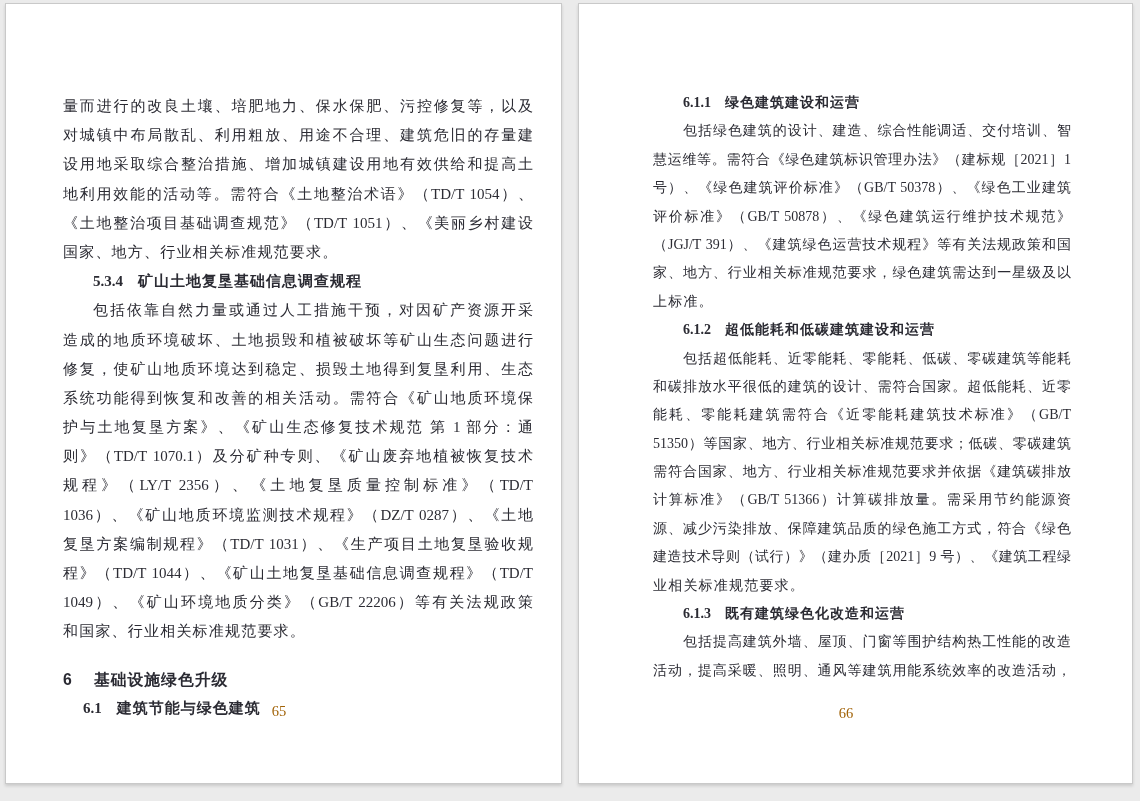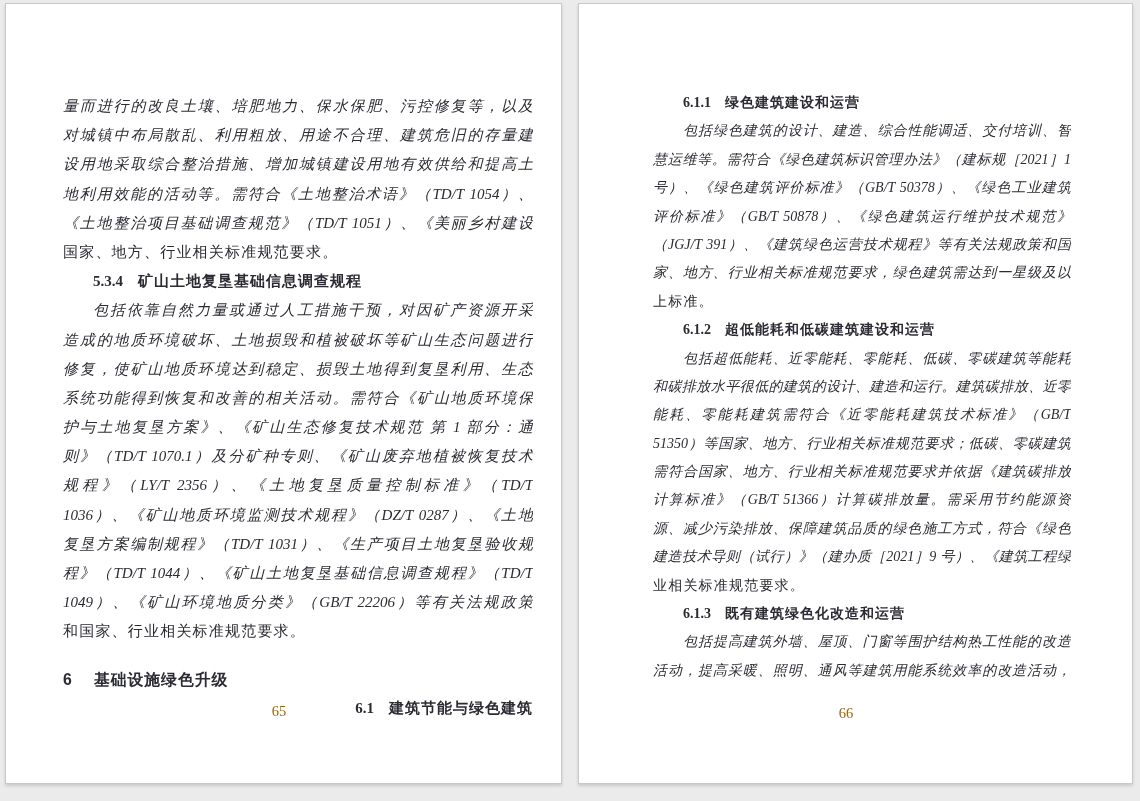--- a/index.html
+++ b/index.html
@@ -32,32 +32,31 @@
     overflow: hidden;
     white-space: nowrap;
   }
   #page-left  .ln { height: 29.2px; line-height: 29.2px; font-size: 15px; }
   #page-right .ln { height: 28.4px; line-height: 28.4px; font-size: 14px; }
 
   .ln-j, .ln-ji {
     text-align: justify;
     text-align-last: justify;
     white-space: normal;
-    font-style: italic;
   }
   .ln-ji { padding-left: 30px; }
   .ln-e  { letter-spacing: 1.2px; }
 
   .ln-h1, .ln-h2, .ln-h3 { font-weight: bold; letter-spacing: 1px; }
   .ln-h1 {
     font-family: "Liberation Sans", sans-serif;
     font-size: 15.8px !important;
     margin-top: 18px;
   }
-  .ln-h2 { padding-left: 20px; text-align: right; }
+  .ln-h2 { padding-left: 20px; }
   .ln-h3 { padding-left: 30px; }
   .hnum { margin-right: 1em; letter-spacing: 0; }
   .ln-h1 .hnum { margin-right: 1.4em; }
 
   .pageno {
     position: absolute;
     text-align: center;
     font-size: 14.5px;
     color: #a16207;
   }
@@ -101,21 +100,21 @@
         <div class="ln ln-h3"><span class="hnum">6.1.1</span><span>绿色建筑建设和运营</span></div>
         <div class="ln ln-ji">包括绿色建筑的设计、建造、综合性能调适、交付培训、智</div>
         <div class="ln ln-j">慧运维等。需符合《绿色建筑标识管理办法》（建标规［2021］1</div>
         <div class="ln ln-j">号）、《绿色建筑评价标准》（GB/T 50378）、《绿色工业建筑</div>
         <div class="ln ln-j">评价标准》（GB/T 50878）、《绿色建筑运行维护技术规范》</div>
         <div class="ln ln-j">（JGJ/T 391）、《建筑绿色运营技术规程》等有关法规政策和国</div>
         <div class="ln ln-j">家、地方、行业相关标准规范要求，绿色建筑需达到一星级及以</div>
         <div class="ln ln-e">上标准。</div>
         <div class="ln ln-h3"><span class="hnum">6.1.2</span><span>超低能耗和低碳建筑建设和运营</span></div>
         <div class="ln ln-ji">包括超低能耗、近零能耗、零能耗、低碳、零碳建筑等能耗</div>
-        <div class="ln ln-j">和碳排放水平很低的建筑的设计、建造和运行。建筑碳排放、近零</div>
+        <div class="ln ln-j">和碳排放水平很低的建筑的设计、需符合国家。超低能耗、近零</div>
         <div class="ln ln-j">能耗、零能耗建筑需符合《近零能耗建筑技术标准》（GB/T</div>
         <div class="ln ln-j">51350）等国家、地方、行业相关标准规范要求；低碳、零碳建筑</div>
         <div class="ln ln-j">需符合国家、地方、行业相关标准规范要求并依据《建筑碳排放</div>
         <div class="ln ln-j">计算标准》（GB/T 51366）计算碳排放量。需采用节约能源资</div>
         <div class="ln ln-j">源、减少污染排放、保障建筑品质的绿色施工方式，符合《绿色</div>
         <div class="ln ln-j">建造技术导则（试行）》（建办质［2021］9 号）、《建筑工程绿</div>
         <div class="ln ln-e">业相关标准规范要求。</div>
         <div class="ln ln-h3"><span class="hnum">6.1.3</span><span>既有建筑绿色化改造和运营</span></div>
         <div class="ln ln-ji">包括提高建筑外墙、屋顶、门窗等围护结构热工性能的改造</div>
         <div class="ln ln-j">活动，提高采暖、照明、通风等建筑用能系统效率的改造活动，</div>

